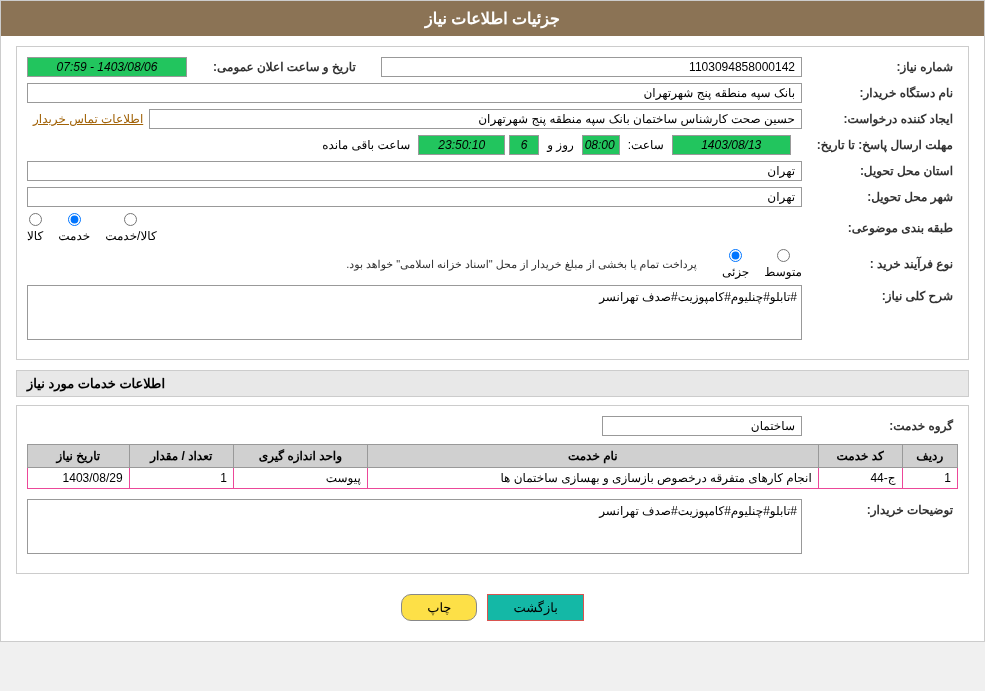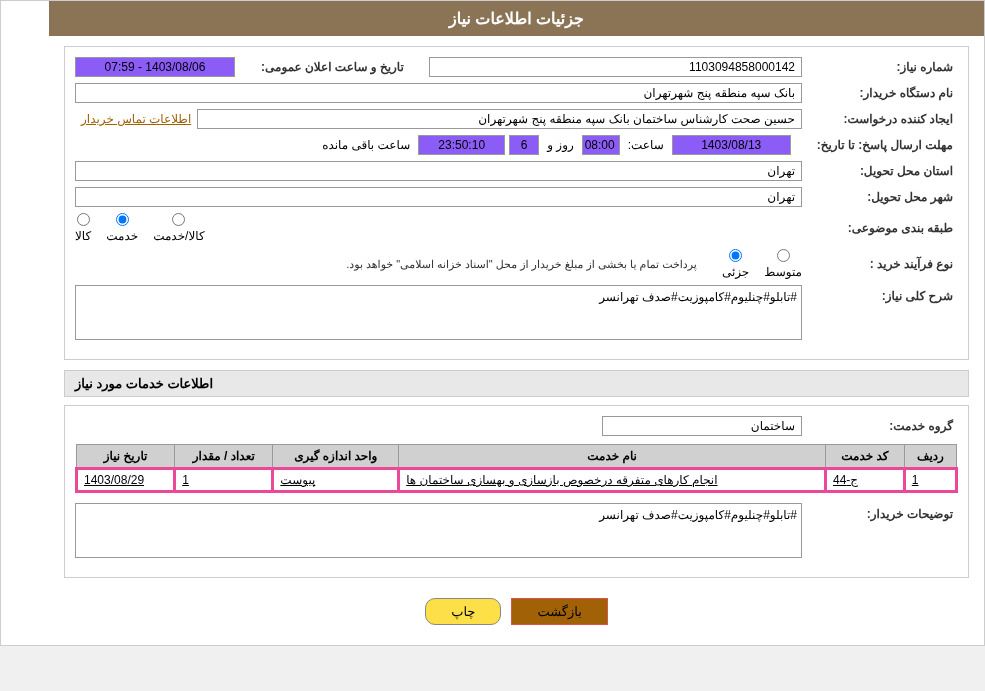--- a/index.html
+++ b/index.html
@@ -7,21 +7,20 @@
       font-family: Tahoma, Arial, sans-serif;
       font-size: 12px;
       background: #f0f0f0;
       direction: rtl;
     }
     .page-wrapper {
       max-width: 985px;
       margin: 0 auto;
       background: #fff;
       border: 1px solid #ccc;
-      padding-left: 48px;
     }
     .page-header {
       background: #8B7355;
       color: #fff;
       text-align: center;
       padding: 8px 0;
       font-size: 16px;
       font-weight: bold;
     }
     .content {
@@ -59,24 +58,25 @@
       background: #fff;
     }
     .date-time-row {
       display: flex;
       align-items: center;
       gap: 4px;
       flex: 1;
     }
     .small-box {
       border: 1px solid #999;
-      background: #8b5cf6;
+      background: #22c55e;
       padding: 2px 4px;
       min-height: 20px;
       text-align: center;
+      font-style: italic;
     }
     .link-text {
       color: #a16207;
       text-decoration: underline;
       cursor: pointer;
       padding: 0 6px;
     }
     .radio-group {
       display: flex;
       gap: 15px;
@@ -116,24 +116,23 @@
       margin-bottom: 10px;
     }
     table th {
       background: #d0d0d0;
       border: 1px solid #999;
       padding: 4px 6px;
       text-align: center;
       font-weight: bold;
     }
     table td {
-      border: 3px solid #ec4899;
+      border: 1px solid #ec4899;
       padding: 3px 6px;
-      text-align: left;
-      text-decoration: underline;
+      text-align: right;
     }
     table tr:nth-child(even) td {
       background: #f9f9f9;
     }
     .button-row {
       display: flex;
       justify-content: center;
       gap: 10px;
       padding: 10px 0;
     }
@@ -143,21 +142,21 @@
       background: #e8e8e8;
       cursor: pointer;
       font-size: 13px;
       font-family: Tahoma, Arial, sans-serif;
     }
     .btn-print {
       background: #fde047;
       border-radius: 10px;
     }
     .btn-back {
-      background: #a16207;
+      background: #14b8a6;
       border-color: #d9534f;
     }
     .textarea-desc {
       width: 100%;
       min-height: 55px;
       border: 1px solid #999;
       font-family: Tahoma, Arial, sans-serif;
       font-size: 12px;
       text-align: right;
       direction: rtl;

